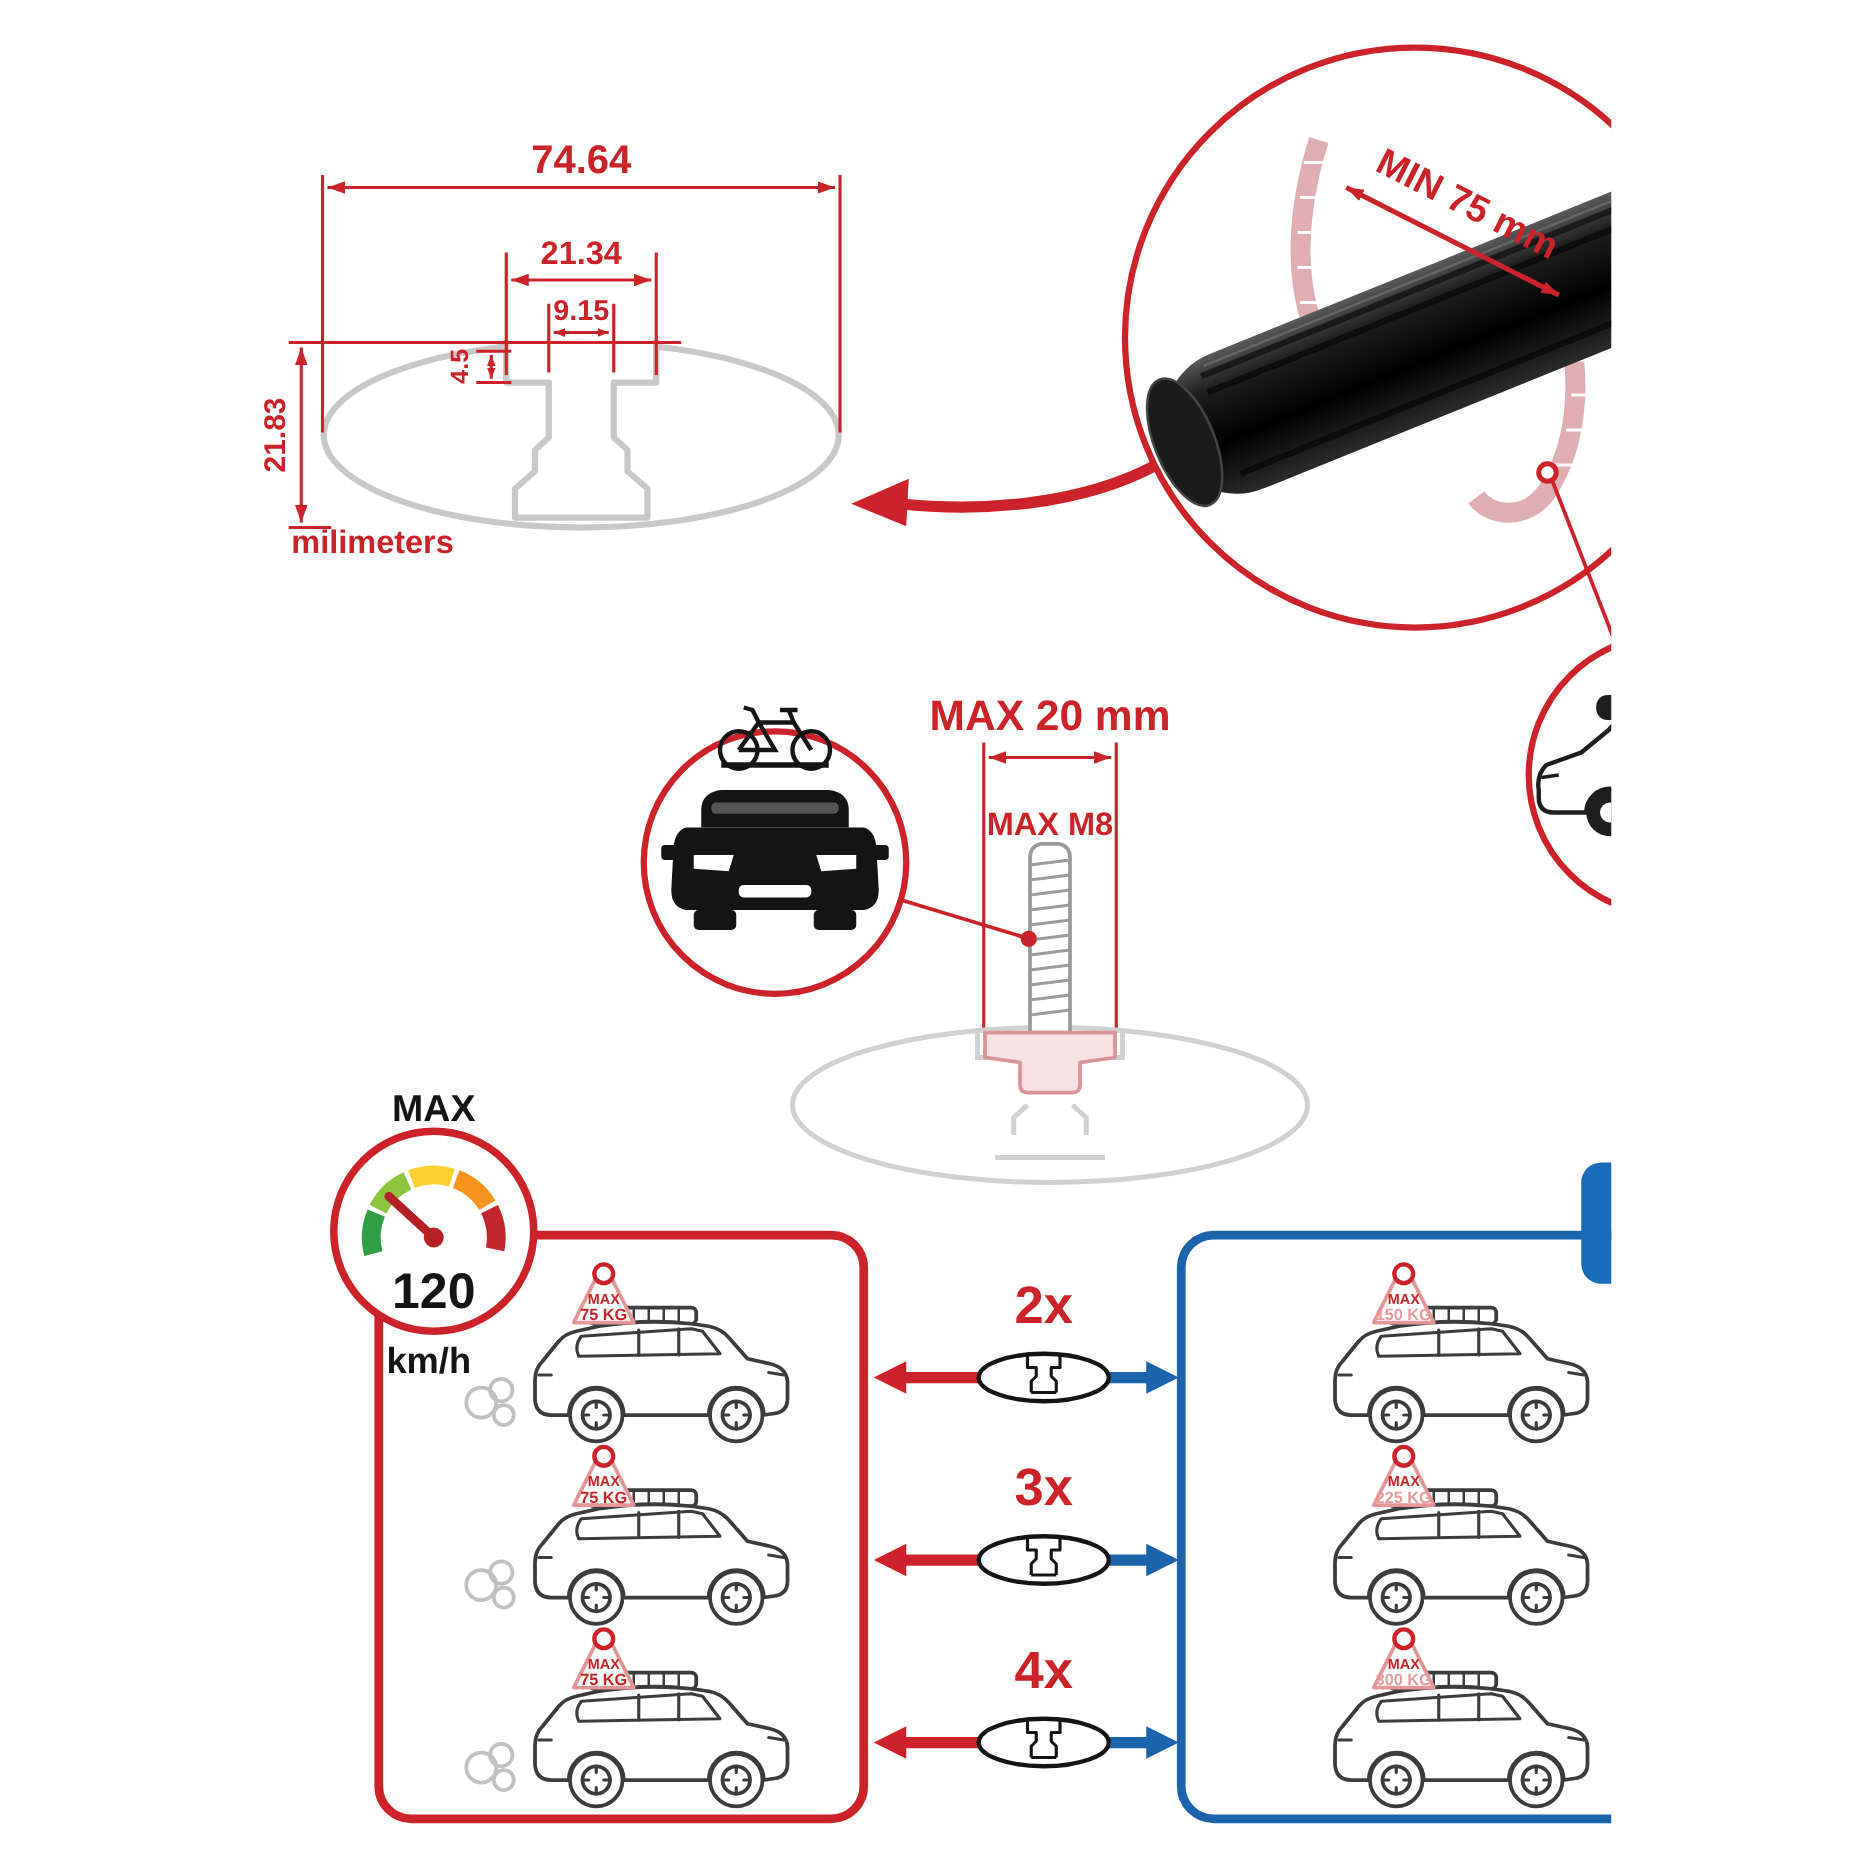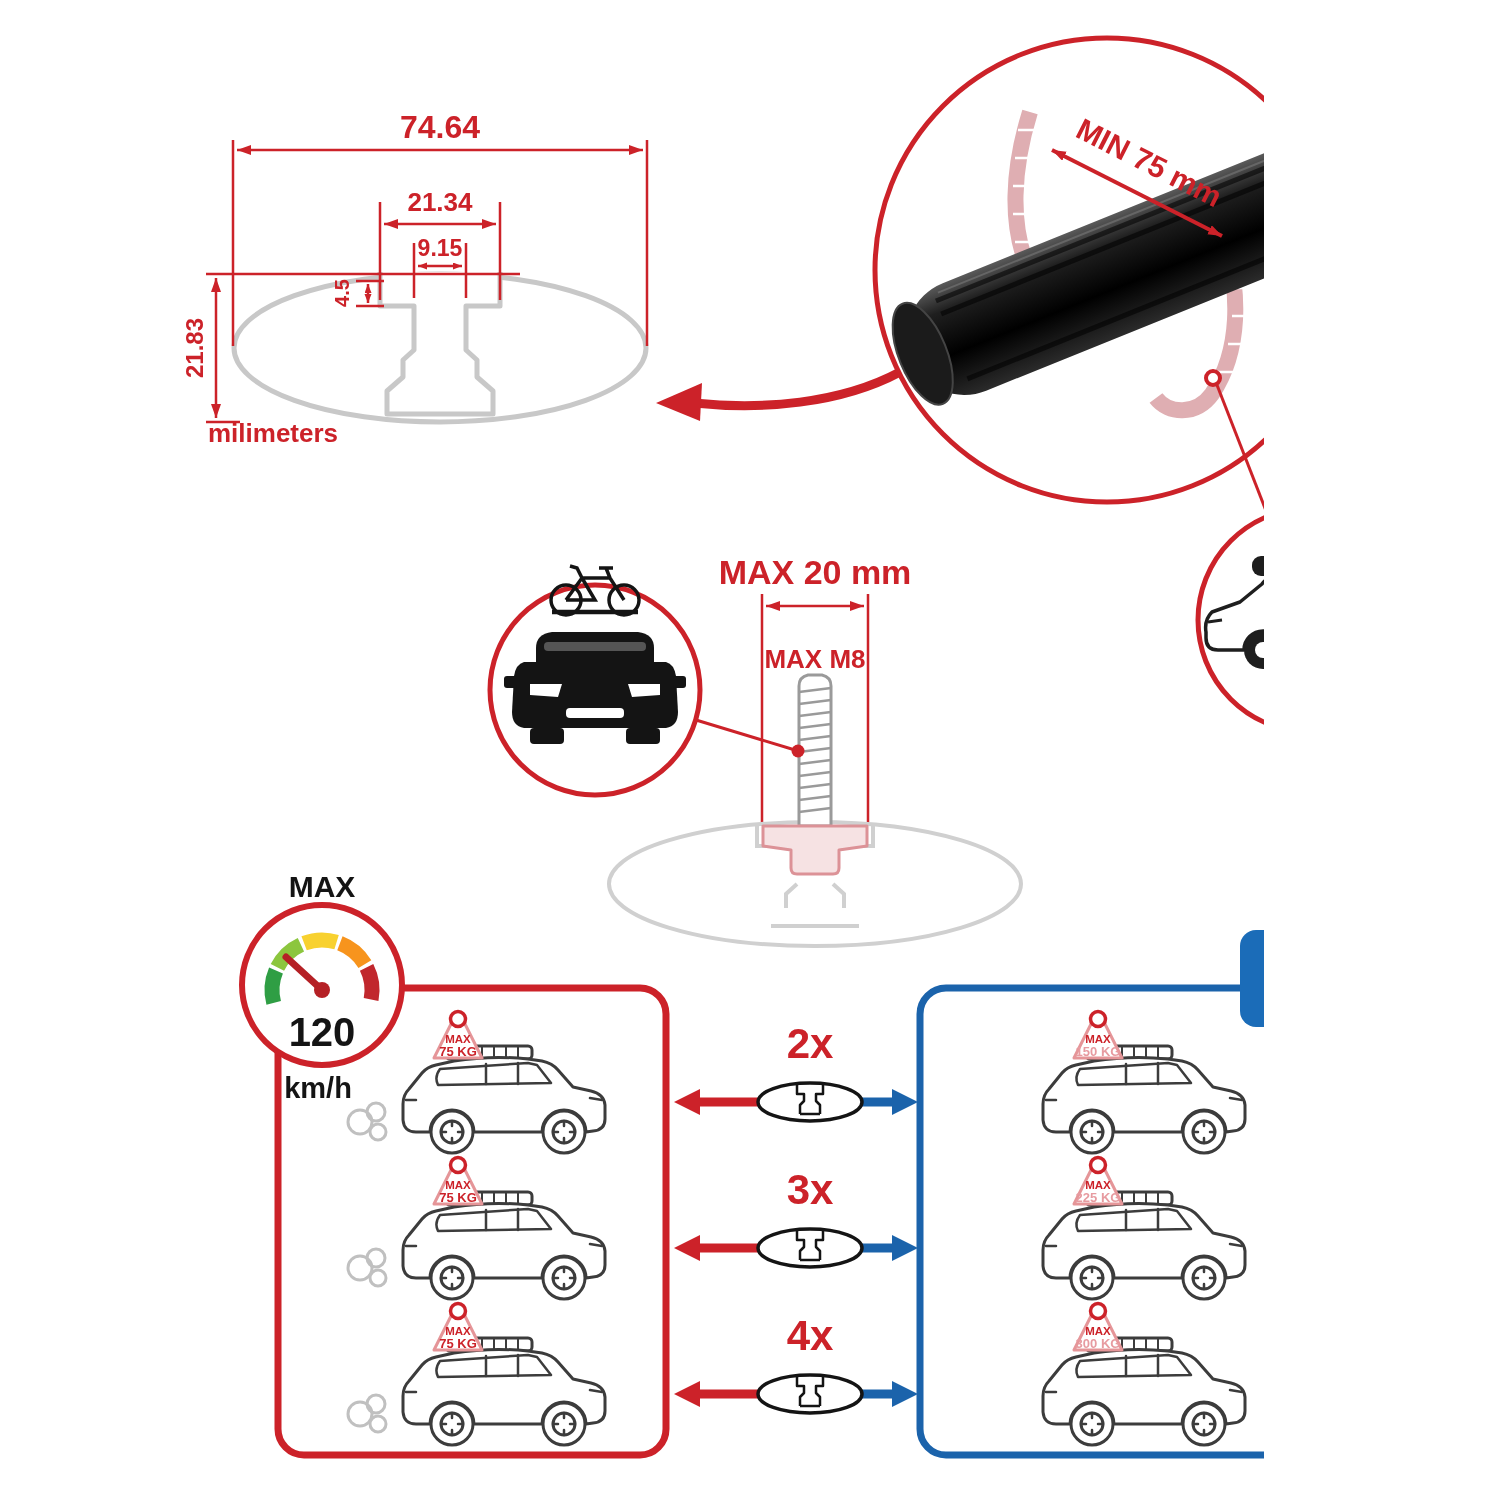--- a/index.html
+++ b/index.html
@@ -1,16 +1,16 @@
 <!DOCTYPE html>
 <html><head>
 <meta charset="utf-8">
 <style>
   html,body{margin:0;padding:0;background:#fff;}
-  .canvas{width:1264px;height:1500px;position:relative;background:#fff;overflow:hidden;}
+  .canvas{width:1264px;height:1500px;position:relative;background:#fff;overflow:hidden;padding-left:25px;}
   text{font-family:"Liberation Sans","DejaVu Sans",sans-serif;}
   .red{fill:#cc2229;}
   .blue{fill:#1b6cb8;}
   .blk{fill:#141414;}
   .pink{fill:#e79ba0;}
   .b{font-weight:bold;}
   .mid{text-anchor:middle;}
   .diml{stroke:#cc2229;stroke-width:2.5;fill:none;}
 </style>
 </head>

